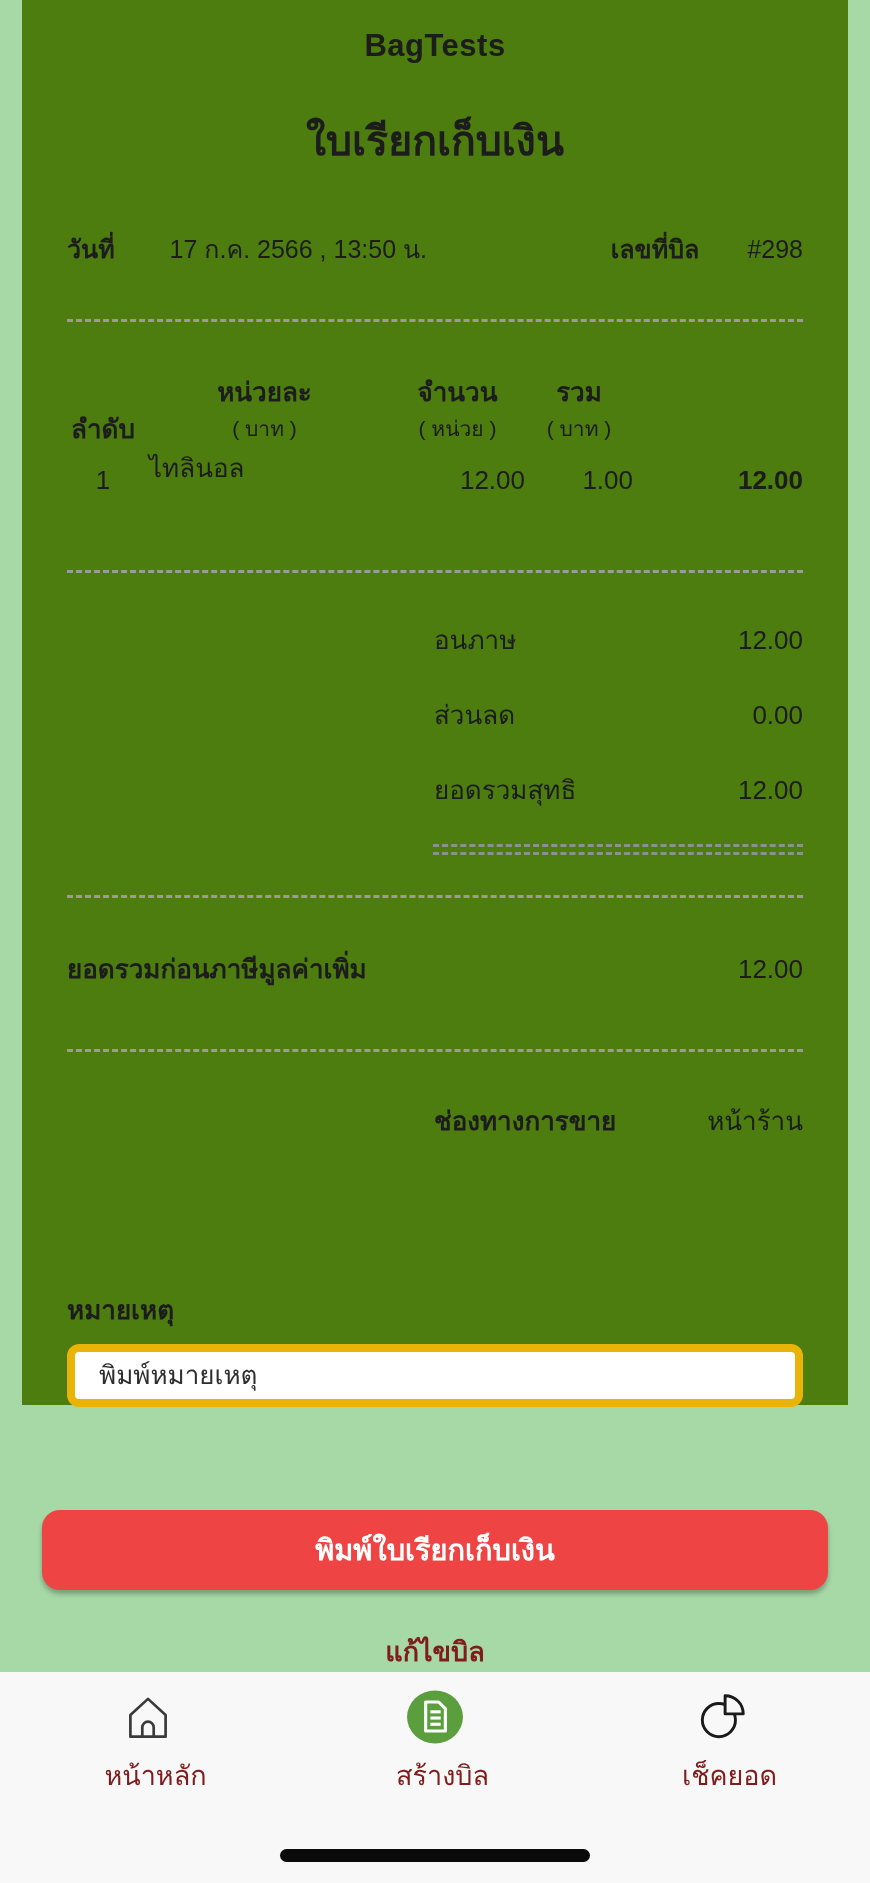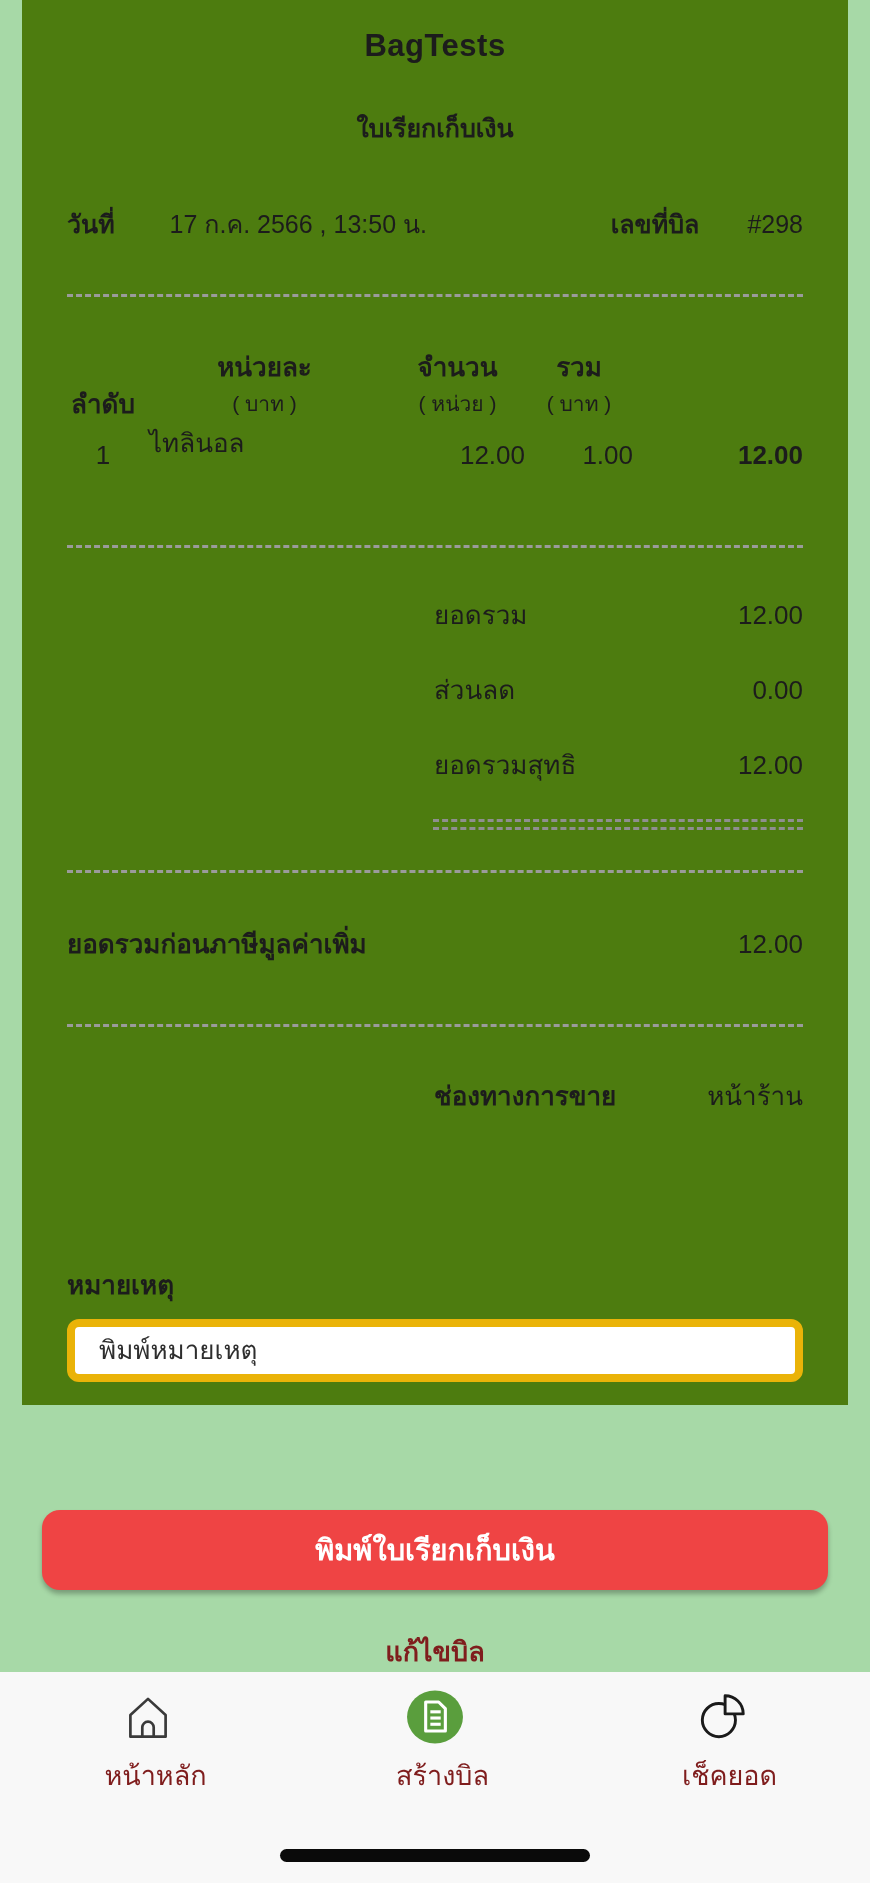--- a/index.html
+++ b/index.html
@@ -28,21 +28,21 @@
   .store-name {
     margin-top: 10px;
     text-align: center;
     font-size: 31px;
     font-weight: bold;
     letter-spacing: 0.5px;
   }
   .doc-title {
     margin-top: 44px;
     text-align: center;
-    font-size: 25px;
+    font-size: 41px;
     font-weight: bold;
   }
   .date-row {
     margin-top: 56px;
     display: flex;
     align-items: baseline;
     justify-content: space-between;
     font-size: 25px;
   }
   .date-left, .bill-right { display: flex; align-items: baseline; }
@@ -243,21 +243,21 @@
         <div class="c-num">1.00</div>
         <div class="c-num c-total">12.00</div>
       </div>
     </div>
 
     <div class="dashed-divider div-2"></div>
 
     
     <div class="summary-block">
       <div class="sum-row">
-        <span>ยอดรวม</span>
+        <span>อนภาษ</span>
         <span>12.00</span>
       </div>
       <div class="sum-row">
         <span>ส่วนลด</span>
         <span>0.00</span>
       </div>
       <div class="sum-row">
         <span>ยอดรวมสุทธิ</span>
         <span>12.00</span>
       </div>

